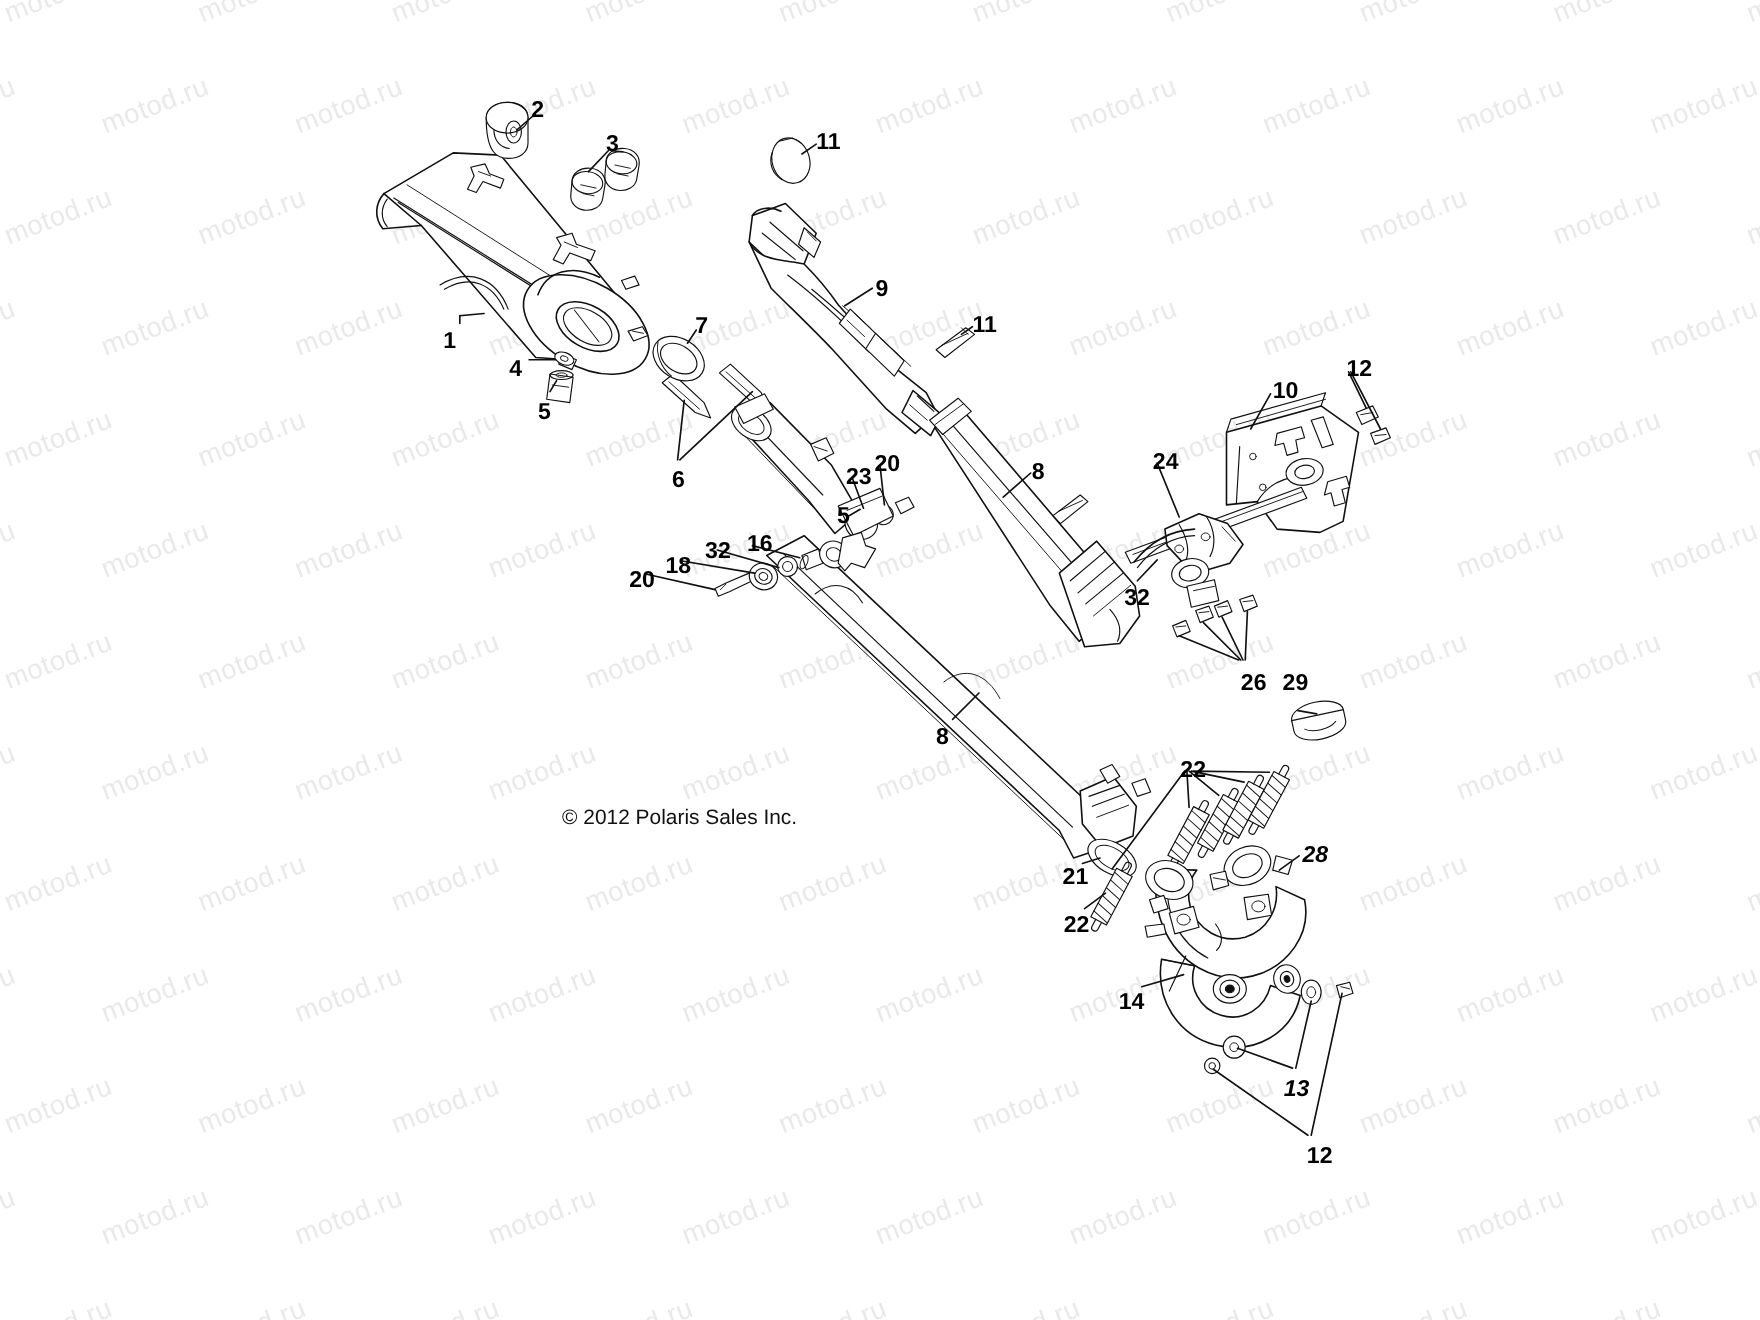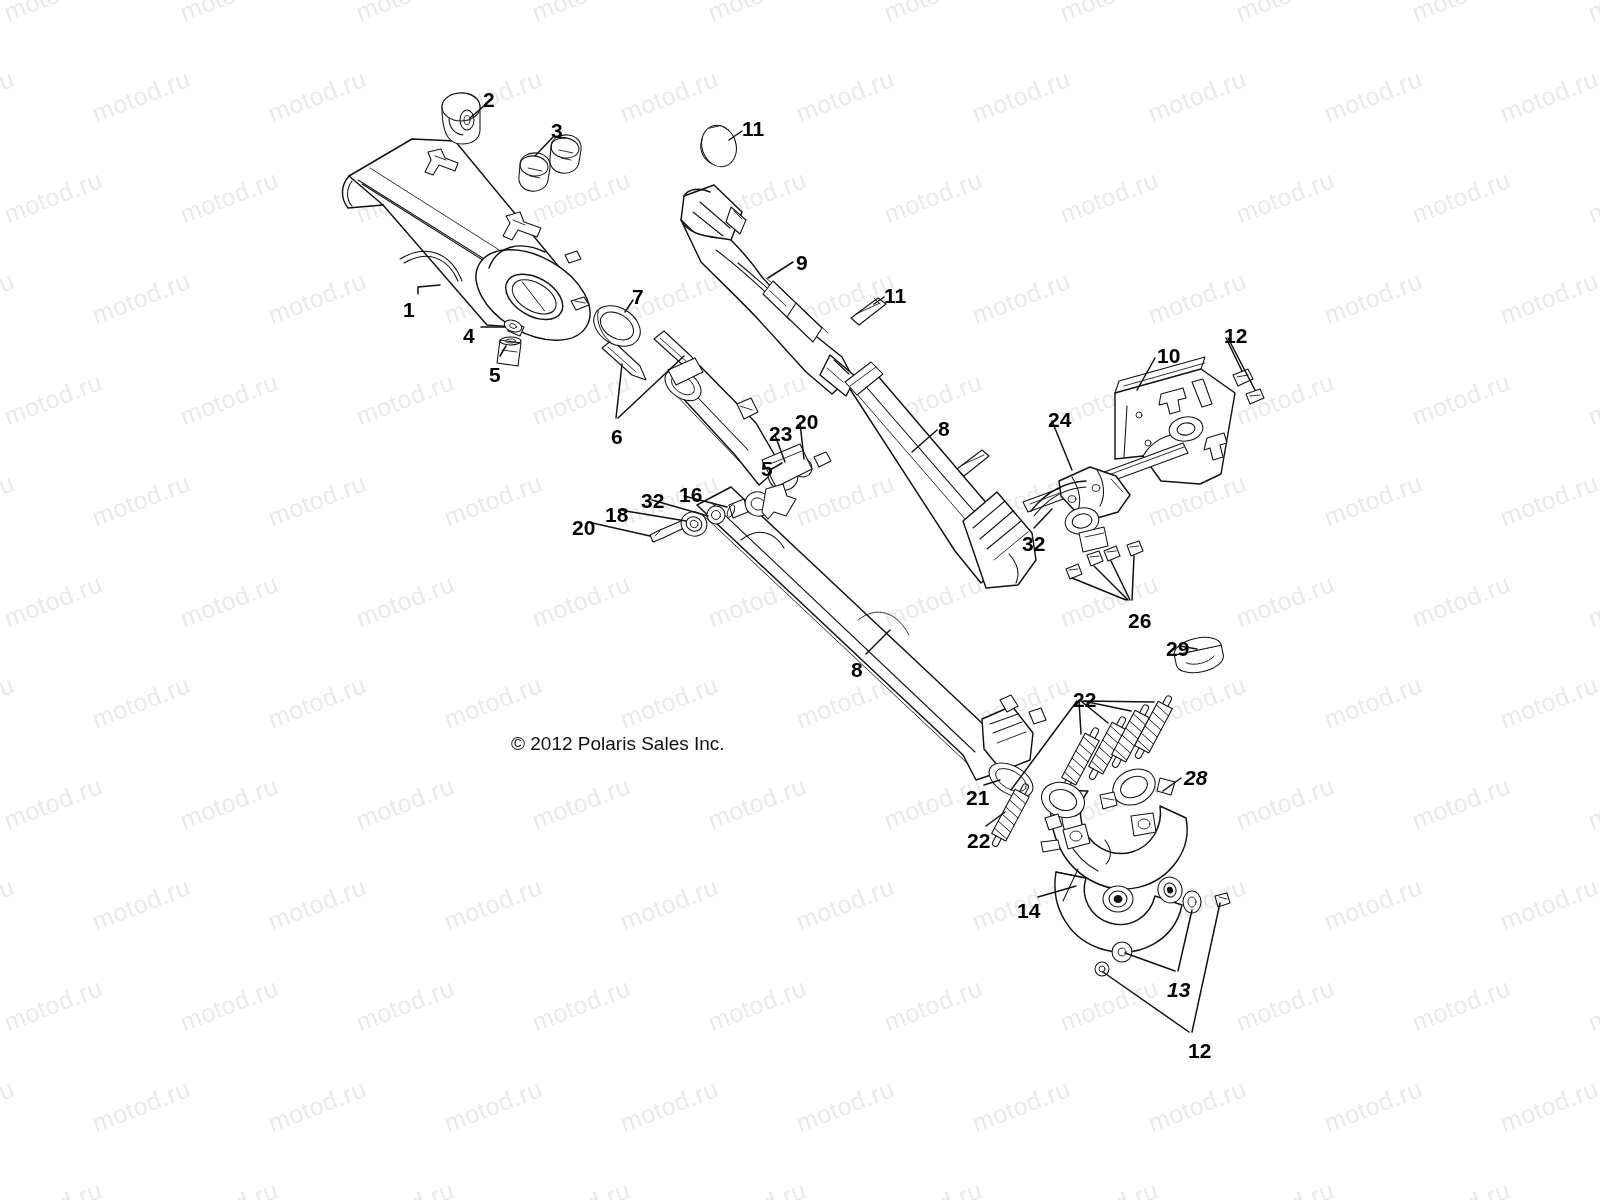--- a/index.html
+++ b/index.html
@@ -650,18 +650,18 @@
       <div class="callout" style="left: 795px; top: 411px;">20</div>
       <div class="callout" style="left: 966px; top: 787px;">21</div>
       <div class="callout" style="left: 1073px; top: 689px;">22</div>
       <div class="callout" style="left: 967px; top: 830px;">22</div>
       <div class="callout" style="left: 769px; top: 423px;">23</div>
       <div class="callout" style="left: 1048px; top: 409px;">24</div>
       <div class="callout" style="left: 1022px; top: 533px;">32</div>
       <div class="callout" style="left: 1128px; top: 610px;">26</div>
       <div class="callout" style="left: 641px; top: 490px;">32</div>
       <div class="callout" style="left: 1184px; top: 767px; font-style: italic;">28</div>
-      <div class="callout" style="left: 1166px; top: 638px;">29</div>
+      <div class="callout" style="left: 1166px; top: 610px;">29</div>
     </div>
 
   <div id="copyright">© 2012 Polaris Sales Inc.</div>
 
 </div>
 
 </body></html>

